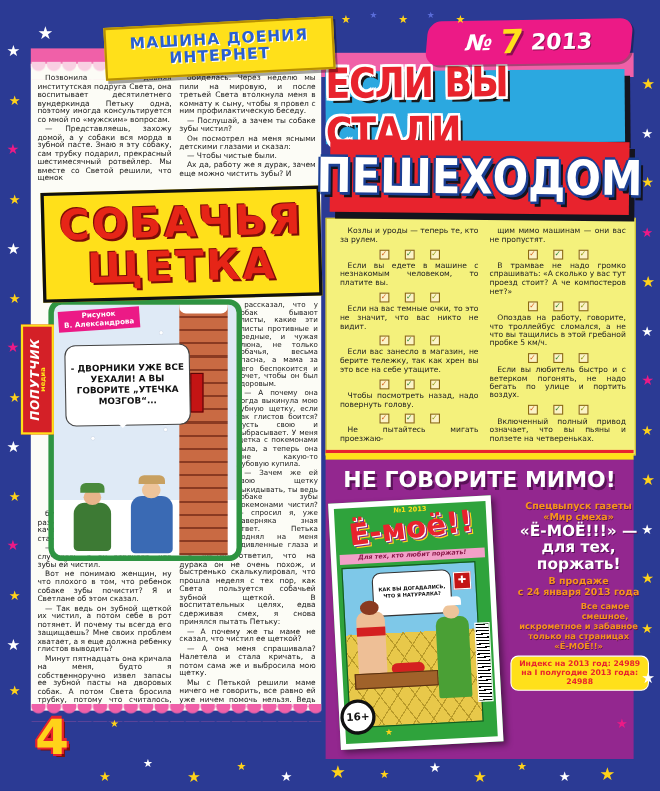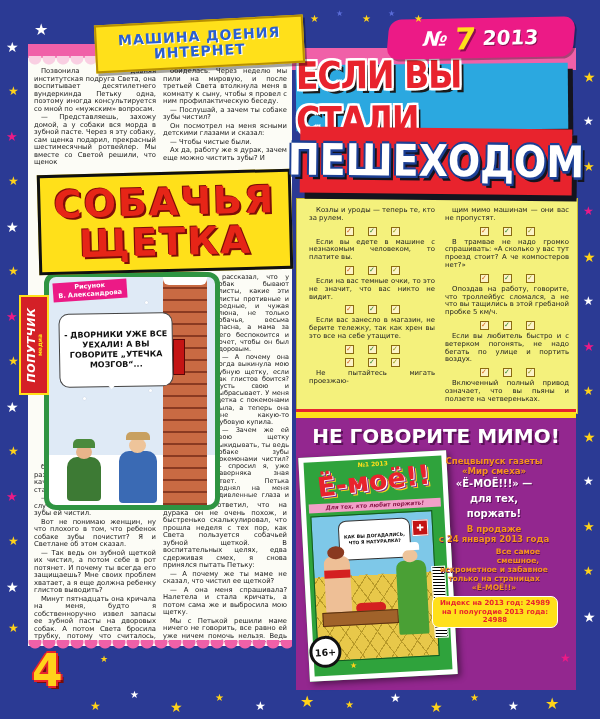--- a/index.html
+++ b/index.html
@@ -78,23 +78,23 @@
   .sep{display:flex;justify-content:center;gap:14px;margin:4px 0 3px;}
   .cb{width:7px;height:7px;border:1px solid #8a6a10;background:#fcf3c8;font-size:7px;line-height:7px;text-align:center;}
   .cb1::after{content:"✓";color:#d4661f;} .cb2::after{content:"✓";color:#2f8a2f;} .cb3::after{content:"✓";color:#96a018;}
 
   
   .promo-redline{left:296px;top:409px;width:280px;height:3px;background:#e8232d;z-index:4;}
   .promo-yellow{left:296px;top:412px;width:280px;height:6px;background:#ffe01a;z-index:4;}
   .promo{left:296px;top:418px;width:280px;height:272px;background:#93278f;z-index:4;}
   .promo-banner{position:absolute;left:0;top:6px;width:100%;text-align:center;font-weight:900;font-size:20px;
       color:#fff;text-shadow:2px 2px 0 #5a1158;letter-spacing:0;}
-  .adcol{position:absolute;left:136px;top:38px;width:124px;text-align:center;}
+  .adcol{position:absolute;left:168px;top:38px;width:124px;text-align:center;}
   .ad-sm{font-weight:700;font-size:8.6px;line-height:10px;color:#f7941d;text-shadow:.5px .5px 0 #5a1158;}
-  .ad-big{font-weight:900;font-size:10px;line-height:15px;color:#fff;text-shadow:1px 1px 0 #5a1158;}
+  .ad-big{font-weight:900;font-size:14px;line-height:15px;color:#fff;text-shadow:1px 1px 0 #5a1158;}
   .ad-xs{font-weight:700;font-size:7.6px;line-height:9px;color:#f7941d;text-shadow:.5px .5px 0 #5a1158;}
   .idx{margin:4px auto 2px;width:122px;background:#ffe01a;border:1px solid #fff;border-radius:7px;
       font-weight:900;font-size:7px;line-height:8.5px;color:#e8232d;padding:2px 1px;}
 
   
   .cover{position:absolute;left:8px;top:36px;width:138px;height:214px;background:#2fa33c;border:5px solid #fff;
       transform:rotate(-3deg);box-shadow:3px 3px 6px rgba(0,0,0,.45);overflow:visible;}
   .cov-issue{position:absolute;left:0;top:1px;width:100%;text-align:center;font-weight:700;font-size:6px;color:#ffe01a;}
   .cov-title{position:absolute;left:0;top:6px;width:100%;text-align:center;font-weight:900;font-size:27px;
       color:#e8232d;transform:rotate(-4deg);
@@ -149,21 +149,21 @@
   <div class="abs issue-banner">
     <span class="issue-no">№</span>
     <span class="issue-num">7</span>
     <span class="issue-year">2013</span>
   </div>
 
   <div class="abs panel-left"></div>
 
   <div class="abs bodytext" style="left:34px;top:68px;width:122px;height:104px;">
     <p>Позвонила моя давняя институтская подруга Света, она воспитывает десятилетнего вундеркинда Петьку одна, поэтому иногда консультируется со мной по «мужским» вопросам.</p>
-    <p>— Представляешь, захожу домой, а у собаки вся морда в зубной пасте. Через я эту собаку, сам щенка подарил, прекрасный шестимесячный ротвейлер. Мы вместе со Светой решили, что щенок</p>
+    <p>— Представляешь, захожу домой, а у собаки вся морда в зубной пасте. Знаю я эту собаку, сам трубку подарил, прекрасный шестимесячный ротвейлер. Мы вместе со Светой решили, что щенок</p>
   </div>
   <div class="abs bodytext" style="left:163px;top:68px;width:124px;height:104px;">
     <p>обиделась. Через неделю мы пили на мировую, и после третьей Света втолкнула меня в комнату к сыну, чтобы я провел с ним профилактическую беседу.</p>
     <p>— Послушай, а зачем ты собаке зубы чистил?</p>
     <p>Он посмотрел на меня ясными детскими глазами и сказал:</p>
     <p>— Чтобы чистые были.</p>
     <p>Ах да, работу же я дурак, зачем еще можно чистить зубы? И</p>
   </div>
 
   <div class="abs art-title">
@@ -239,20 +239,21 @@
           <span class="cb cb1"></span>
           <span class="cb cb2"></span>
           <span class="cb cb3"></span>
         </div>
       <p>Если вас занесло в магазин, не берите тележку, так как хрен вы это все на себе утащите.</p>
       <div class="sep">
           <span class="cb cb1"></span>
           <span class="cb cb2"></span>
           <span class="cb cb3"></span>
         </div>
+      <p>Чтобы посмотреть назад, надо повернуть голову.</p>
       <div class="sep">
           <span class="cb cb1"></span>
           <span class="cb cb2"></span>
           <span class="cb cb3"></span>
         </div>
       <p>Не пытайтесь мигать проезжаю-</p>
     </div>
     <div class="jcol" style="left:148px;width:124px;">
       <p>щим мимо машинам — они вас не пропустят.</p>
       <div class="sep">

